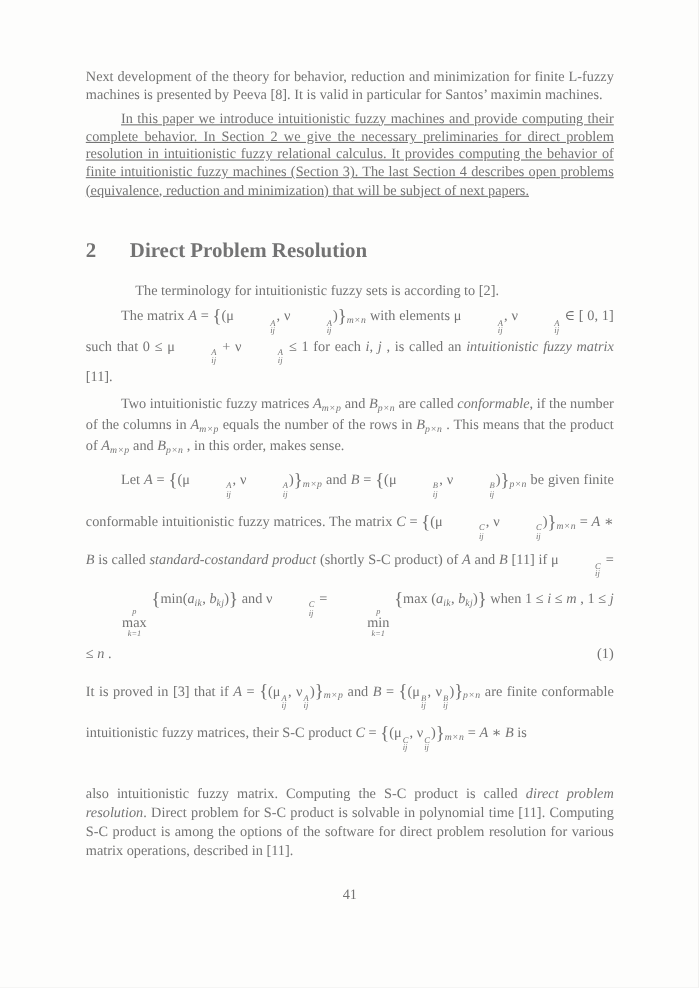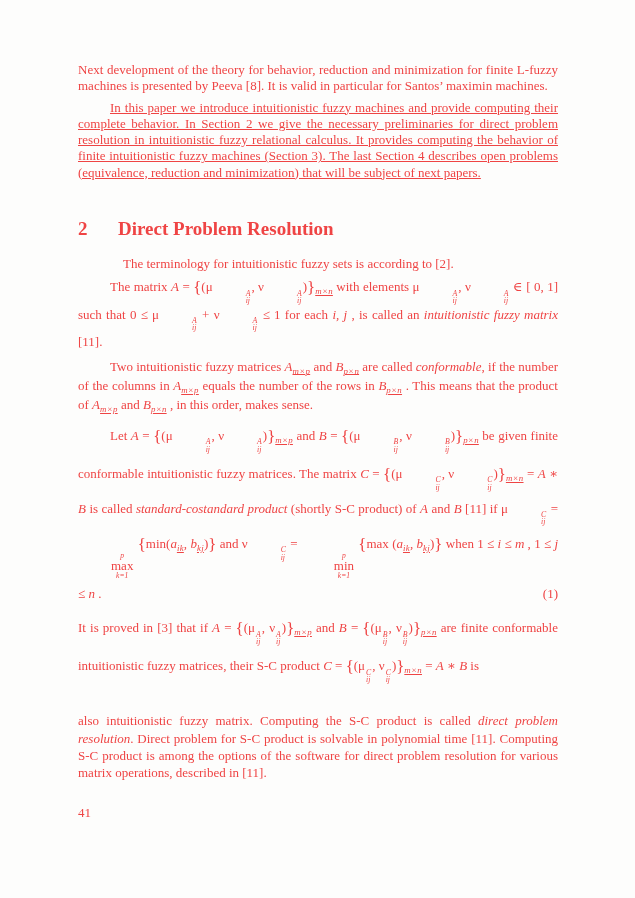--- a/index.html
+++ b/index.html
@@ -2,21 +2,21 @@
 <html><head>
 <meta charset="utf-8">
 <style>
   html, body { margin: 0; padding: 0; background: #e8e8e8; }
   .page {
     position: relative;
     width: 635px;
     height: 898px;
     margin: 0 auto;
     background: #fdfdfc;
-    color: #ef4444;
+    color: #737373;
     font-family: "Liberation Serif", "DejaVu Serif", serif;
     font-size: 13px;
     overflow: hidden;
   }
   .content {
     position: absolute;
     top: 62px;
     left: 78px;
     width: 480px;
   }
@@ -38,26 +38,26 @@
   .h-num { width: 40px; flex: 0 0 40px; }
   .p3a { margin-top: 15px; margin-left: 45px; }
   .p3b { line-height: 1.35; }
   .p4 { margin-top: 2px; line-height: 1.6; }
   .p5 { margin-top: 5px; line-height: 1.32; }
   .p6 { margin-top: 2px; line-height: 2.25; position: relative; }
   .p7 { margin-top: 2px; line-height: 2.25; }
   .p8 { margin-top: 26px; line-height: 1.32; }
   .page-number {
     margin-top: 24px;
-    text-align: left;
+    text-align: center;
   }
   
   .r-i { font-style: italic; }
   .r-b { font-weight: normal; }
-  .r-sub { font-size: 0.68em; vertical-align: -0.3em; letter-spacing: 0.3px; text-decoration: underline; }
+  .r-sub { font-size: 0.68em; vertical-align: -0.3em; letter-spacing: 0.3px; }
   .r-lg { font-size: 1.3em; vertical-align: -0.1em; font-weight: 400; }
   
   .ss {
     display: inline-flex;
     flex-direction: column;
     align-items: flex-start;
     vertical-align: -0.55em;
     line-height: 0.95;
     font-size: 0.6em;
     font-style: italic;

